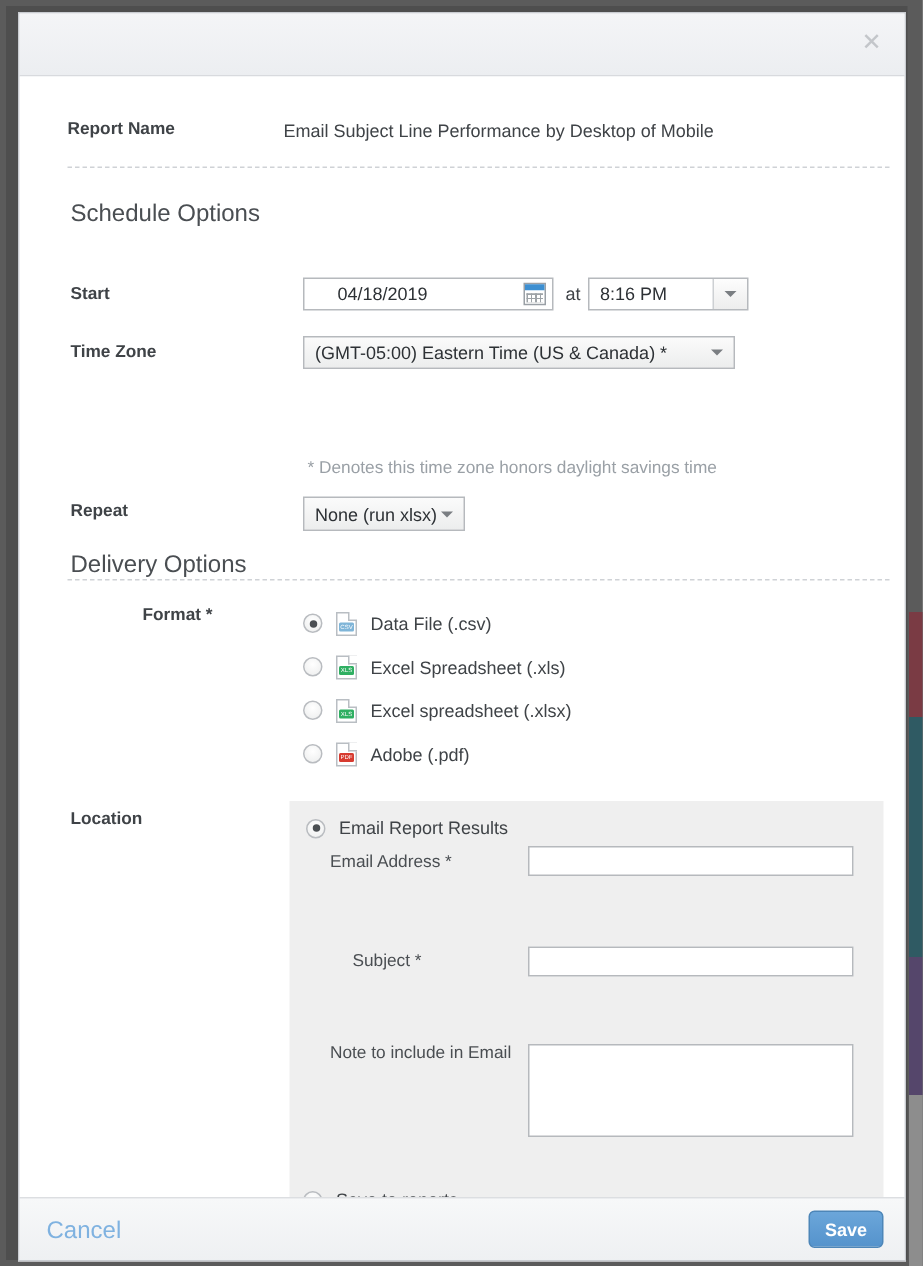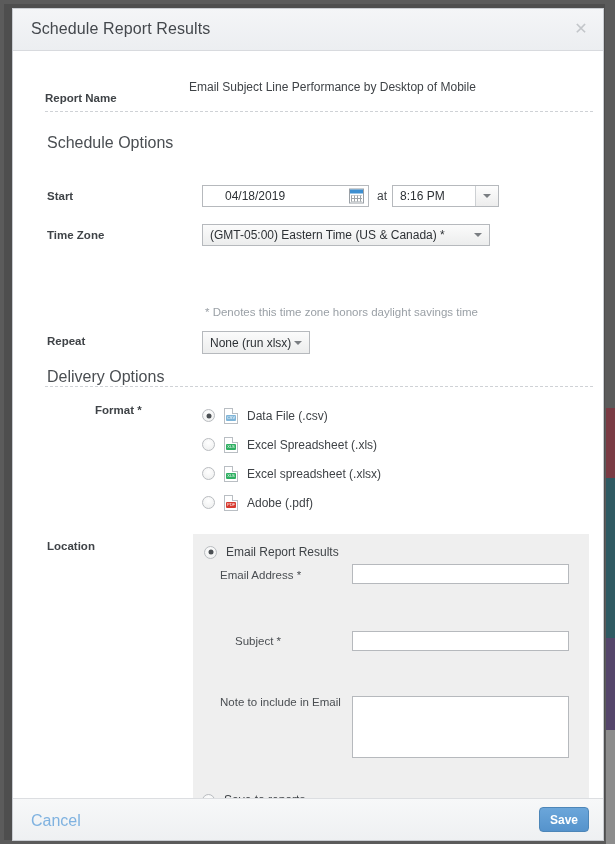--- a/index.html
+++ b/index.html
@@ -325,27 +325,26 @@
   <div class="band band-red"></div>
   <div class="band band-teal"></div>
   <div class="band band-purple"></div>
   <div class="band band-gray"></div>
 </div>
 
 <div id="frame">
   <div id="dialog">
 
     <div id="header">
-      <div id="dialog-title">Schedule Report Results</div>
       <div id="close-btn">✕</div>
     </div>
 
     <div id="body">
 
-      <div class="row field-label" style="left:32px; top:29px;margin-top:12px;">Report Name</div>
+      <div class="row field-label" style="left:32px; top:29px;">Report Name</div>
       <div class="row static-value" style="left:176px; top:29px;">Email Subject Line Performance by Desktop of Mobile</div>
 
       <div class="divider" style="top:60px;"></div>
 
       <div class="row section-title" style="left:34px; top:83px;">Schedule Options</div>
 
       <div class="row field-label" style="left:34px; top:139px;">Start</div>
 
       <div class="row" style="left:189px; top:134px;">
         <div style="position:relative; width:167px; height:22px;">

